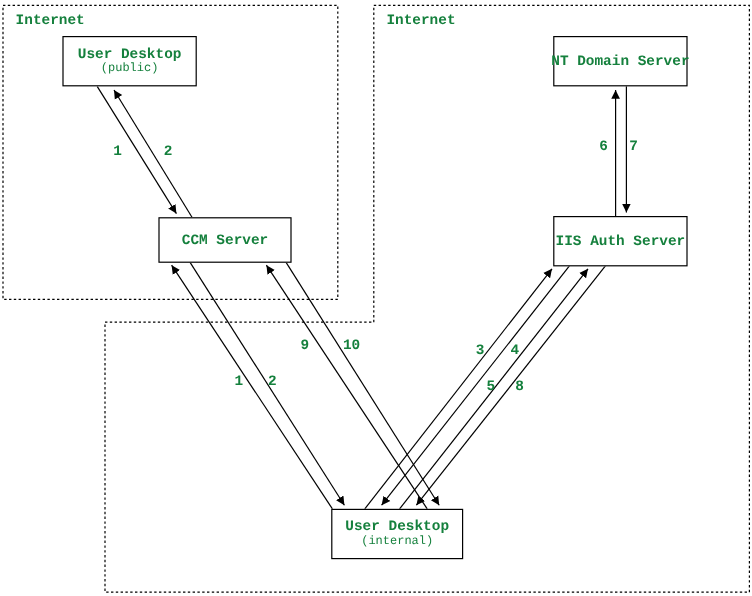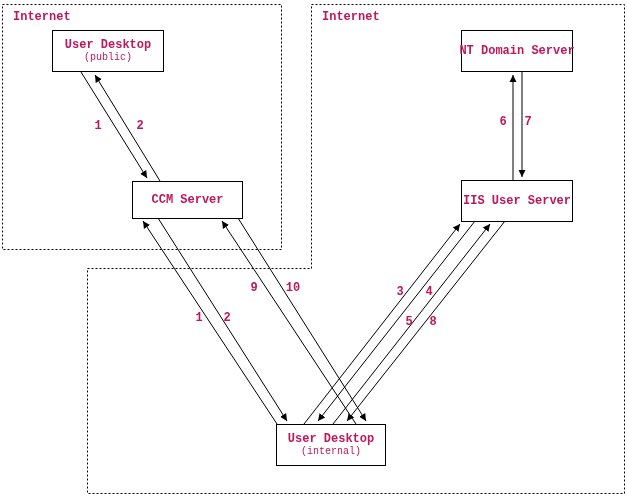--- a/index.html
+++ b/index.html
@@ -1,21 +1,21 @@
 <!DOCTYPE html>
 <html><head>
 <meta charset="utf-8">
 <style>
   html, body { margin: 0; padding: 0; background: #ffffff; }
   .stage {
     position: relative;
     width: 627px;
     height: 497px;
     background: #ffffff;
-    color: #be185d;
+    color: #15803d;
     font-family: "Liberation Mono", "DejaVu Sans Mono", monospace;
     overflow: hidden;
   }
   svg.wires {
     position: absolute;
     left: 0; top: 0;
     width: 627px; height: 497px;
     display: block;
   }
   .node {
@@ -99,21 +99,21 @@
 
   <div class="node" style="left:461px; top:30px; width:112px; height:42px;">
     <div class="node-title">NT Domain Server</div>
   </div>
 
   <div class="node" style="left:132px; top:181px; width:111px; height:38px;">
     <div class="node-title">CCM Server</div>
   </div>
 
   <div class="node" style="left:461px; top:180px; width:112px; height:42px;">
-    <div class="node-title">IIS User Server</div>
+    <div class="node-title">IIS Auth Server</div>
   </div>
 
   <div class="node" style="left:276px; top:424px; width:110px; height:42px;">
     <div class="node-title">User Desktop</div>
     <div class="node-sub">(internal)</div>
   </div>
 
   <div class="edge-label" style="left:98px;  top:126px;">1</div>
   <div class="edge-label" style="left:140px; top:126px;">2</div>
   <div class="edge-label" style="left:199px; top:318px;">1</div>

